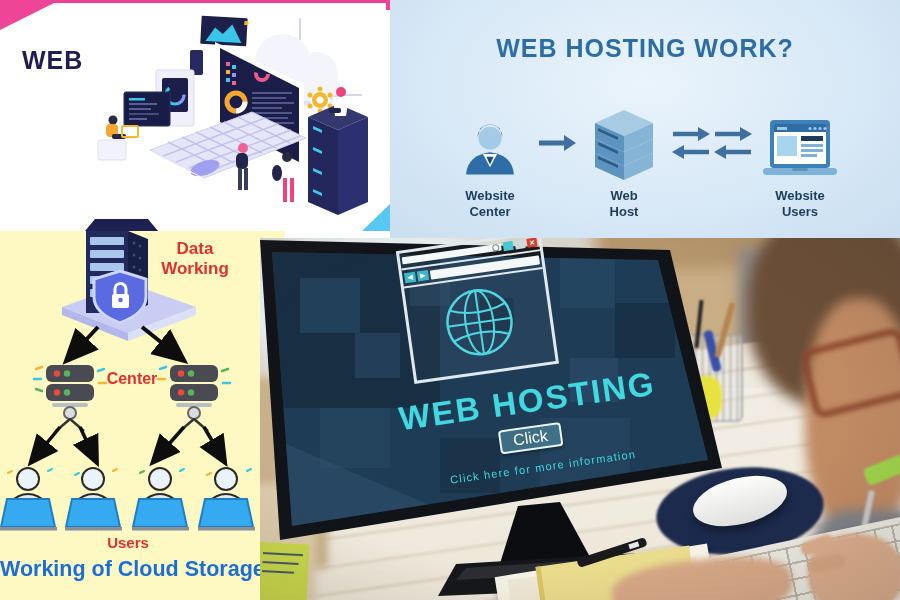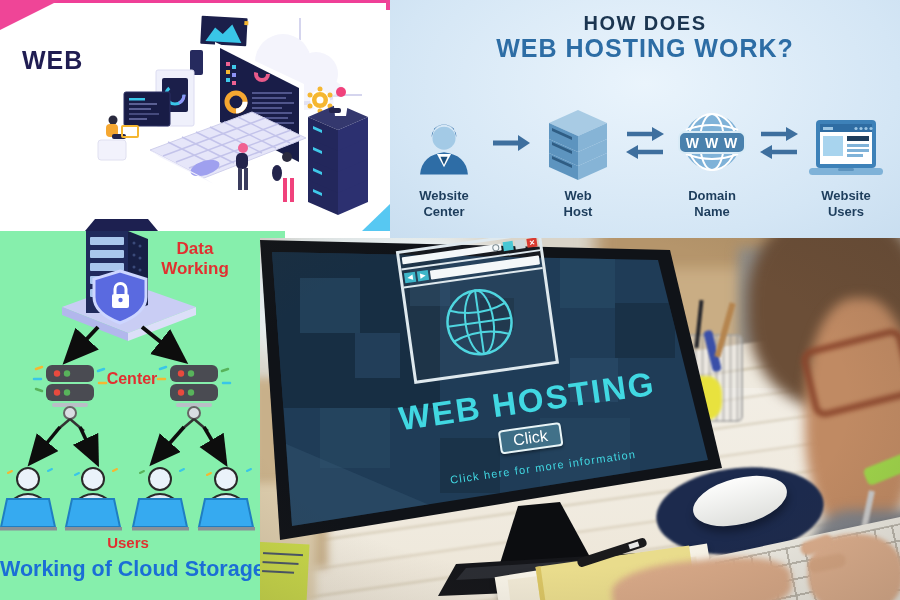--- a/index.html
+++ b/index.html
@@ -25,21 +25,21 @@
   .tr-title2{position:absolute;top:34px;left:0;right:0;text-align:center;
              font-size:25px;font-weight:bold;color:#2d6da5;letter-spacing:1px;}
   .tr-flow{position:absolute;top:106px;left:8px;right:8px;display:flex;
            justify-content:center;align-items:flex-start;}
   .tr-step{width:92px;text-align:center;}
   .tr-ico{height:74px;display:flex;align-items:flex-end;justify-content:center;}
   .tr-label{margin-top:8px;font-size:13px;font-weight:bold;color:#1d3d5c;line-height:1.25;}
   .tr-arrow{width:42px;display:flex;align-items:center;justify-content:center;height:74px;}
 
   
-  #panel-bl{left:0;top:231px;width:285px;height:369px;background:#86efac;}
+  #panel-bl{left:0;top:231px;width:285px;height:369px;background:#fef9c3;}
   .bl-red{color:#e13030;font-weight:bold;position:absolute;line-height:1.15;}
   .bl-datacenter{left:152px;top:8px;width:86px;font-size:17px;text-align:center;}
   .bl-servers{left:102px;top:139px;width:60px;font-size:16px;text-align:center;}
   .bl-users{left:95px;top:303px;width:66px;font-size:15px;text-align:center;}
   .bl-caption{position:absolute;left:0;top:326px;width:260px;text-align:center;
               font-size:21.5px;font-weight:bold;color:#1b6ed6;white-space:nowrap;}
 
   
   #panel-br{left:260px;top:238px;width:640px;height:362px;background:#d9d4c9;}
   .ph{position:absolute;}
@@ -228,21 +228,20 @@
     </svg>
     <div class="tl-topstrip"></div>
     <div class="tl-corner"></div>
     <div class="tl-rightsliver"></div>
     <div class="tl-title">
       <span style="display:block">WEB</span>
     </div>
   </div>
 
   <div id="panel-tr" class="panel">
-    <div class="tr-title1">HOW DOES</div>
     <div class="tr-title2">WEB HOSTING WORK?</div>
     <div class="tr-flow">
 
       <div class="tr-step">
         <div class="tr-ico">
             <svg width="62" height="66" viewBox="0 0 70 70">
           <path d="M8,66 Q10,44 35,41 Q60,44 62,66 Z" fill="#2e6da6"></path>
           <polygon points="27,43 43,43 35,58" fill="#ffffff"></polygon>
           <polygon points="31,46 39,46 35,55" fill="#1d4f7c"></polygon>
           <circle cx="35" cy="25" r="13" fill="#a3cae6"></circle>
@@ -287,36 +286,20 @@
 
       <div class="tr-arrow">
           <svg width="40" height="34" viewBox="0 0 40 34">
         <line x1="2" y1="8" x2="28" y2="8" stroke="#3e6f9e" stroke-width="4.5"></line>
         <polygon points="27,1 39,8 27,15" fill="#3e6f9e"></polygon>
         <line x1="12" y1="26" x2="38" y2="26" stroke="#3e6f9e" stroke-width="4.5"></line>
         <polygon points="13,19 1,26 13,33" fill="#3e6f9e"></polygon>
       </svg>
         </div>
 
-      <div class="tr-step">
-        <div class="tr-ico">
-            <svg width="72" height="72" viewBox="0 0 72 72">
-          <circle cx="36" cy="34" r="28" fill="#7fb2d8"></circle>
-          <ellipse cx="36" cy="34" rx="12" ry="28" fill="none" stroke="#ffffff" stroke-width="2"></ellipse>
-          <ellipse cx="36" cy="34" rx="24" ry="28" fill="none" stroke="#ffffff" stroke-width="2"></ellipse>
-          <path d="M10,22 Q36,12 62,22 M8,34 L64,34 M10,46 Q36,56 62,46" fill="none" stroke="#ffffff" stroke-width="2"></path>
-          <rect x="3" y="24" width="66" height="21" rx="6" fill="#4a81ad" stroke="#d9ebf6" stroke-width="2"></rect>
-          <text x="36" y="40" text-anchor="middle" font-size="14" font-weight="bold" fill="#ffffff" font-family="Liberation Sans, sans-serif" letter-spacing="1">W W W</text>
-        </svg>
-          </div>
-        <div class="tr-label">
-          <span style="display:block">Domain</span>
-          <span style="display:block">Name</span>
-        </div>
-      </div>
 
       <div class="tr-arrow">
           <svg width="40" height="34" viewBox="0 0 40 34">
         <line x1="2" y1="8" x2="28" y2="8" stroke="#3e6f9e" stroke-width="4.5"></line>
         <polygon points="27,1 39,8 27,15" fill="#3e6f9e"></polygon>
         <line x1="12" y1="26" x2="38" y2="26" stroke="#3e6f9e" stroke-width="4.5"></line>
         <polygon points="13,19 1,26 13,33" fill="#3e6f9e"></polygon>
       </svg>
         </div>
 

